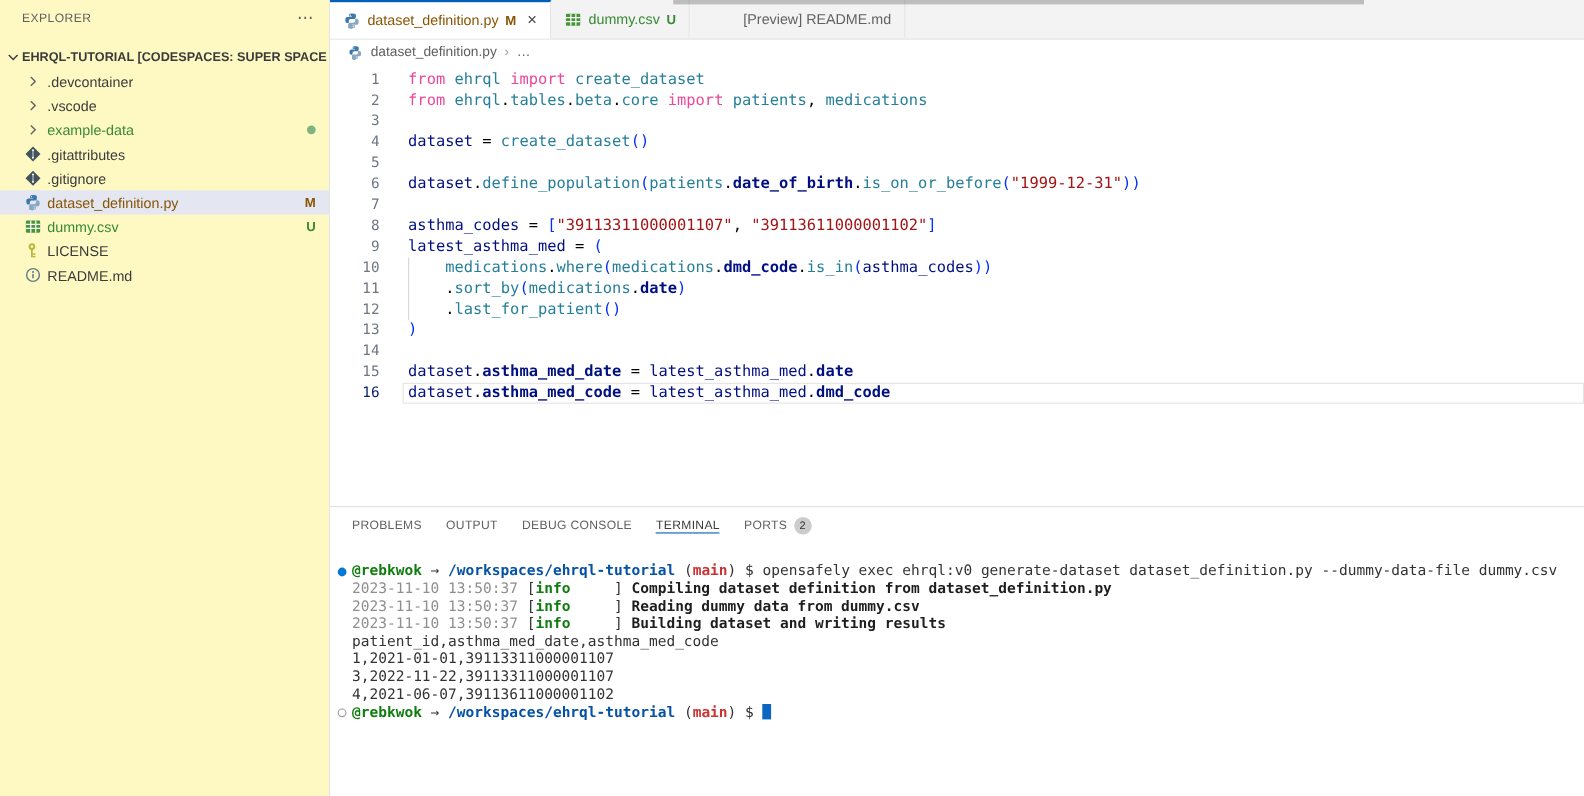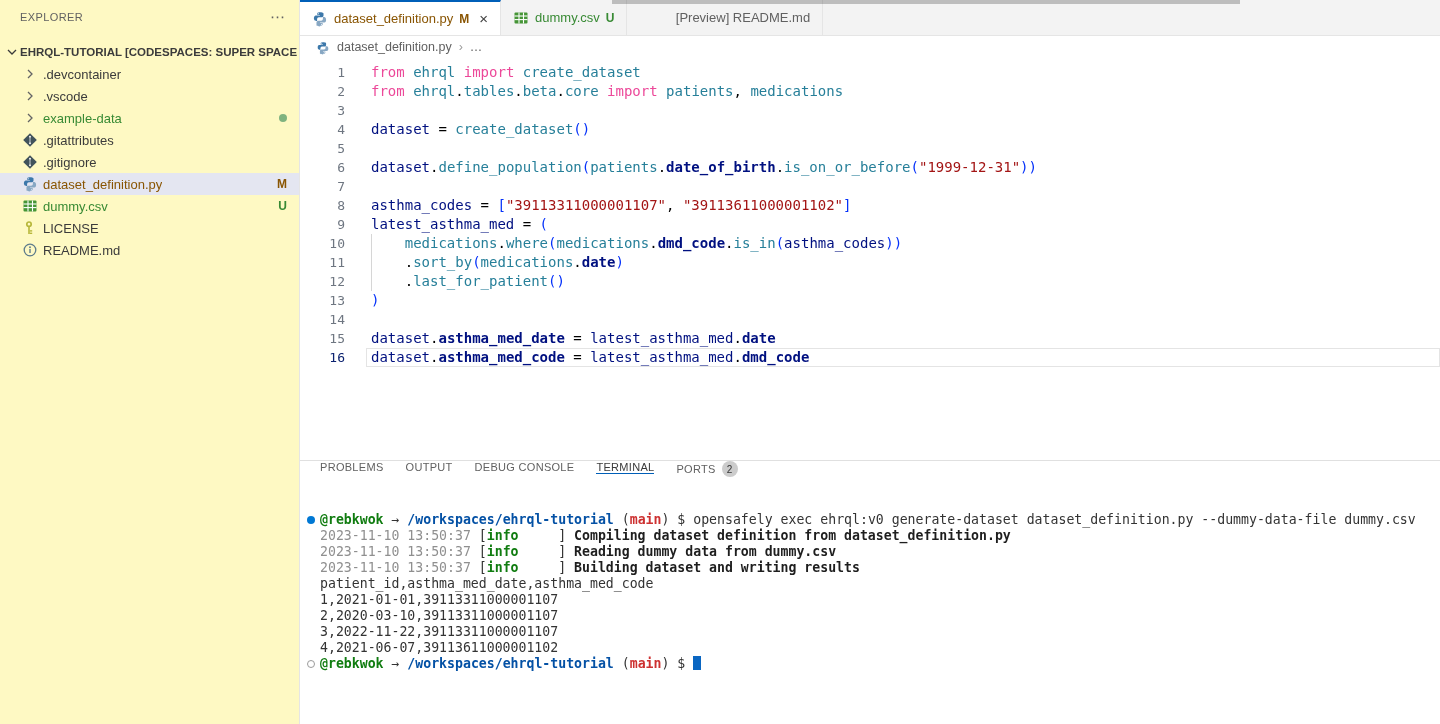--- a/index.html
+++ b/index.html
@@ -59,21 +59,21 @@
               border:1px solid #e4e4e4; pointer-events:none; }
   .indent-guide { position:absolute; left:71px; top:176px; width:1px; height:57px;
                   background:#d6d6d6; }
   .tok-k { color:#ec4899; } .tok-t { color:#267f99; } .tok-v { color:#001080; }
   .tok-p { color:#001080; font-weight:bold; } .tok-o { color:#000; }
   .tok-b { color:#0431fa; } .tok-s { color:#a31515; }
 
   
   .panel { position:absolute; top:460px; left:0; right:0; bottom:0;
            border-top:1px solid #e0e0e0; background:#fff; }
-  .panel-tabs { display:flex; align-items:flex-start; height:35px; padding-left:20px; gap:22px; }
+  .panel-tabs { display:flex; align-items:center; height:35px; padding-left:20px; gap:22px; }
   .ptab { font-size:11px; color:#616161; letter-spacing:.3px; display:flex;
           align-items:center; gap:6px; border-bottom:1px solid transparent; cursor:default; }
   .ptab.active { color:#3b3b3b; border-bottom-color:#005fb8; }
   .pbadge { width:16px; height:16px; border-radius:50%; background:#ccc; color:#333;
             font-size:10px; display:flex; align-items:center; justify-content:center; }
 
   
   .terminal { padding:16px 0 0 20px; font-family:"DejaVu Sans Mono", monospace;
               font-size:13.2px; color:#333; }
   .t-line { height:16px; line-height:16px; white-space:pre; position:relative; }
@@ -294,19 +294,18 @@
           <span class="pbadge">2</span>
         </div>
       </div>
     <div class="terminal" id="terminal">
         <div class="t-line"><span class="decor filled"></span><span class="t-g">@rebkwok</span><span class="t-d"> → </span><span class="t-bb">/workspaces/ehrql-tutorial</span><span class="t-d"> (</span><span class="t-rb">main</span><span class="t-d">) $ </span><span class="t-d">opensafely exec ehrql:v0 generate-dataset dataset_definition.py --dummy-data-file dummy.csv</span></div>
         <div class="t-line"><span class="t-dim">2023-11-10 13:50:37 </span><span class="t-d">[</span><span class="t-gb">info</span><span class="t-d">     ] </span><span class="t-b">Compiling dataset definition from dataset_definition.py</span></div>
         <div class="t-line"><span class="t-dim">2023-11-10 13:50:37 </span><span class="t-d">[</span><span class="t-gb">info</span><span class="t-d">     ] </span><span class="t-b">Reading dummy data from dummy.csv</span></div>
         <div class="t-line"><span class="t-dim">2023-11-10 13:50:37 </span><span class="t-d">[</span><span class="t-gb">info</span><span class="t-d">     ] </span><span class="t-b">Building dataset and writing results</span></div>
         <div class="t-line"><span class="t-d">patient_id,asthma_med_date,asthma_med_code</span></div>
         <div class="t-line"><span class="t-d">1,2021-01-01,39113311000001107</span></div>
-        <div class="t-line"><span class="t-d">2,2020-03-10,39113311000001107</span></div>
         <div class="t-line"><span class="t-d">3,2022-11-22,39113311000001107</span></div>
         <div class="t-line"><span class="t-d">4,2021-06-07,39113611000001102</span></div>
         <div class="t-line"><span class="decor hollow"></span><span class="t-g">@rebkwok</span><span class="t-d"> → </span><span class="t-bb">/workspaces/ehrql-tutorial</span><span class="t-d"> (</span><span class="t-rb">main</span><span class="t-d">) $ </span><span class="cursor"></span></div>
       </div>
   </div>
 </div>
 
 </body></html>

